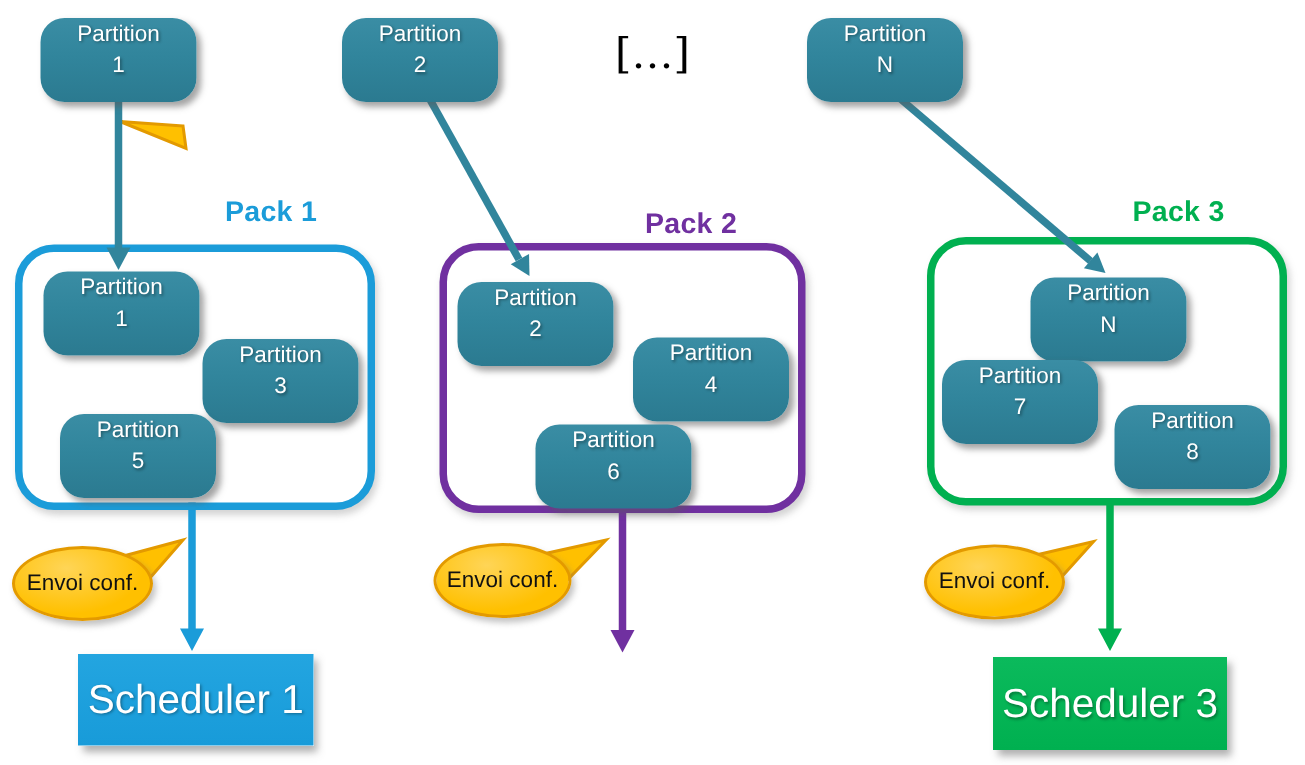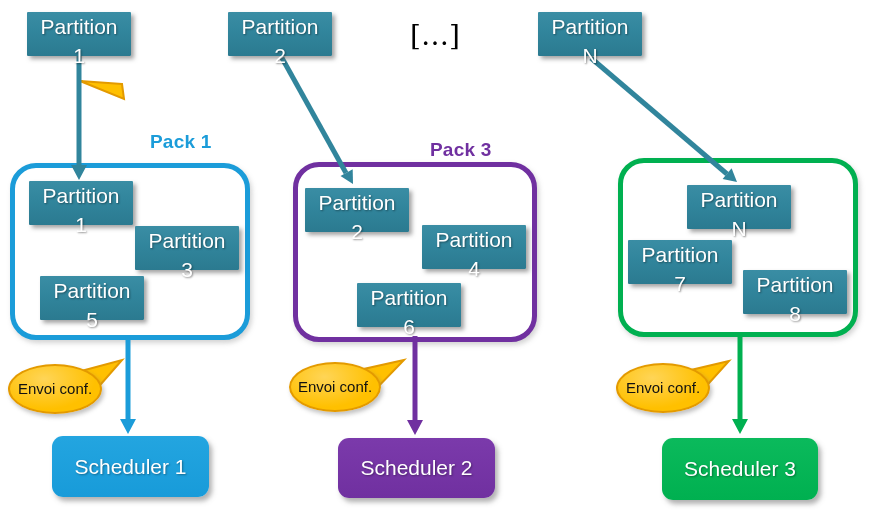--- a/index.html
+++ b/index.html
@@ -14,30 +14,30 @@
   }
   .pack1{border:5px solid #1B9CD9;}
   .pack2{border:5px solid #7030A0;}
   .pack3{border:5px solid #00B050;}
   .pack-label{
     position:absolute;z-index:3;width:100px;text-align:left;
     font-weight:bold;font-size:19px;letter-spacing:.2px;
   }
   .pl1{color:#1B9CD9}.pl2{color:#7030A0}.pl3{color:#00B050}
   .partition{
-    position:absolute;z-index:3;width:104px;height:44px;border-radius:1px;
+    position:absolute;z-index:3;width:104px;height:56px;border-radius:16px;
     background:linear-gradient(180deg,#3A8DA4 0%,#31859C 45%,#2B7A90 100%);
-    color:#fff;text-align:center;font-size:21px;line-height:1.38;padding-top:1px;
+    color:#fff;text-align:center;font-size:15px;line-height:1.38;padding-top:1px;
     box-shadow:3px 3px 4px rgba(90,90,90,.55);
     text-shadow:1px 1px 2px rgba(0,0,0,.4);
     box-sizing:border-box;
   }
   .partition span{display:block;}
   .scheduler{
-    position:absolute;z-index:3;border-radius:11px;color:#fff;font-size:21px;
+    position:absolute;z-index:3;border-radius:0;color:#fff;font-size:27px;
     display:flex;align-items:center;justify-content:center;
     box-shadow:3px 4px 5px rgba(100,100,100,.5);
     text-shadow:1px 1px 2px rgba(0,0,0,.35);
   }
   .s1{background:linear-gradient(180deg,#23A5E0,#189BD9);}
   .s2{background:linear-gradient(180deg,#7B3AAB,#7030A0);}
   .s3{background:linear-gradient(180deg,#0BBA5C,#00B050);}
   .callout{
     position:absolute;z-index:3;border-radius:50%;
     background:radial-gradient(ellipse at 38% 28%,#FFD557 0%,#FFC000 65%);
@@ -112,21 +112,22 @@
     <span>2</span>
   </div>
   <div class="ellipsis" style="left:407px;top:22px;">[…]</div>
   <div class="partition" style="left:538px;top:12px;">
     <span>Partition</span>
     <span>N</span>
   </div>
 
 
   <div class="pack-label pl1" style="left:150px;top:131px;">Pack 1</div>
-  <div class="pack-label pl2" style="left:430px;top:139px;">Pack 3</div>
+  <div class="pack-label pl2" style="left:430px;top:139px;">Pack 2</div>
+  <div class="pack-label pl3" style="left:755px;top:131px;">Pack 3</div>
 
   <div class="partition" style="left:29px;top:181px;">
     <span>Partition</span>
     <span>1</span>
   </div>
   <div class="partition" style="left:135px;top:226px;">
     <span>Partition</span>
     <span>3</span>
   </div>
   <div class="partition" style="left:40px;top:276px;">
@@ -158,16 +159,15 @@
   <div class="partition" style="left:743px;top:270px;">
     <span>Partition</span>
     <span>8</span>
   </div>
 
   <div class="callout" style="left:8px;top:364px;width:94px;height:50px;">Envoi conf.</div>
   <div class="callout" style="left:289px;top:362px;width:92px;height:50px;">Envoi conf.</div>
   <div class="callout" style="left:616px;top:363px;width:94px;height:50px;">Envoi conf.</div>
 
   <div class="scheduler s1" style="left:52px;top:436px;width:157px;height:61px;">Scheduler 1</div>
-  <div class="scheduler s2" style="left:338px;top:438px;width:157px;height:60px;">Scheduler 2</div>
   <div class="scheduler s3" style="left:662px;top:438px;width:156px;height:62px;">Scheduler 3</div>
 
 </div>
 
 </body></html>

